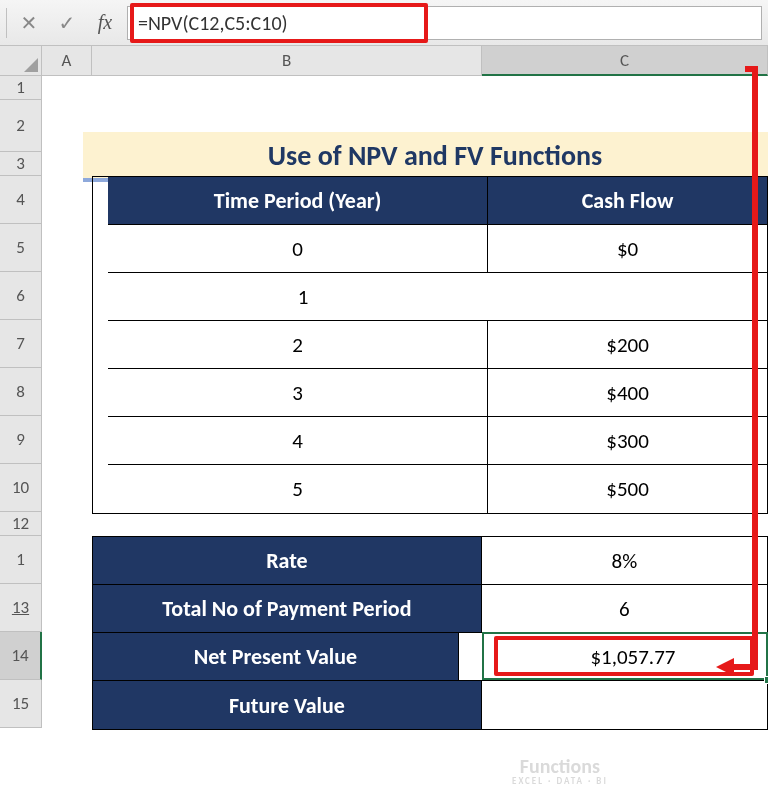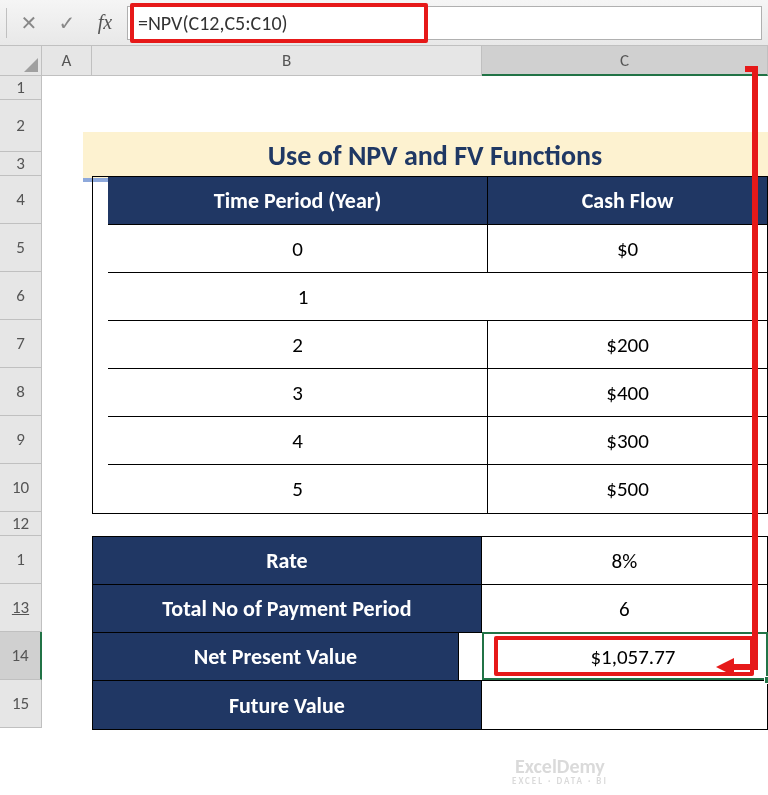--- a/index.html
+++ b/index.html
@@ -319,21 +319,21 @@
           <div class="tbl-cell" style="width: 286px;"></div>
         </div>
       </div>
 
     <div class="selection-border" style="left:440px;top:556px;width:286px;height:48px;"></div>
     <div class="fill-handle" style="left:722px;top:600px;"></div>
 
     <div class="result-highlight" style="left:452px;top:560px;width:260px;height:40px;"></div>
 
     <div class="watermark" style="left:470px;top:680px;">
-      <span>ExcelDemy</span>
+      <span>Functions</span>
       <small>EXCEL · DATA · BI</small>
     </div>
   </div>
 
   <div class="arrow-line" style="left:752px;top:26px;width:6px;height:598px;"></div>
   <div class="arrow-line" style="left:732px;top:618px;width:26px;height:6px;"></div>
   <div class="arrow-head" style="left:716px;top:612px;border-top:9px solid transparent;border-bottom:9px solid transparent;border-right:18px solid #e61919;"></div>
   <div class="arrow-line" style="left:745px;top:20px;width:13px;height:6px;"></div>
 </div>
 

